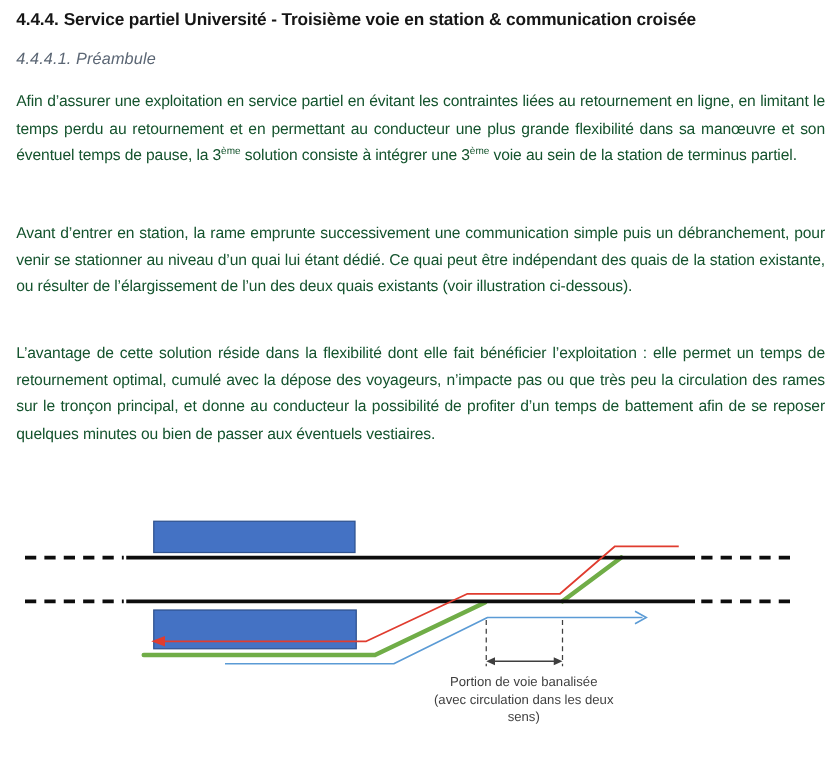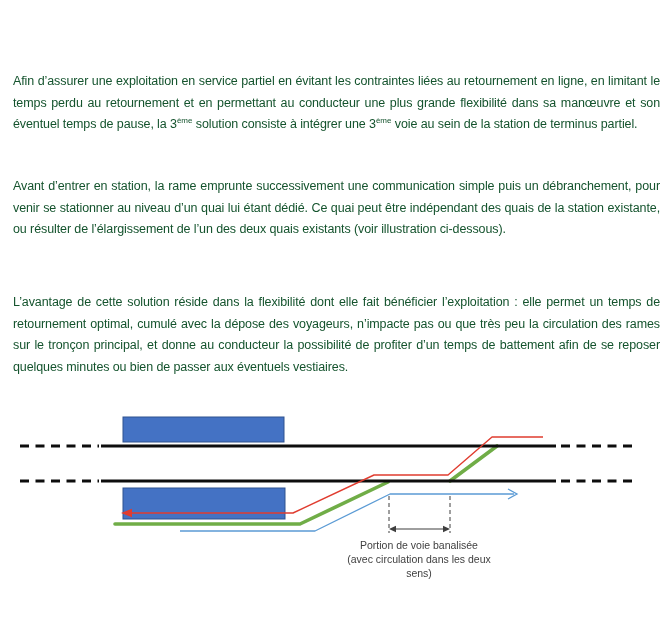--- a/index.html
+++ b/index.html
@@ -28,39 +28,41 @@
   .body-par {
     position: absolute; left: 13px; width: 647px;
     margin: 0;
     font-size: 12.5px; line-height: 21.6px;
     letter-spacing: -0.1px;
     color: #14532d;
     text-align: justify;
   }
   .p1 { top: 71px; }
   .p2 { top: 176px; }
-  .p3 { top: 292px; }
+  .p3 { top: 272px; }
   .body-par sup {
     font-size: 8px; line-height: 0; vertical-align: super; letter-spacing: 0;
   }
   .diagram {
     position: absolute; top: 412px; left: 0;
     width: 672px; height: 190px;
   }
   .diagram svg { display: block; }
   .diagram text {
     font-family: "Liberation Sans", sans-serif;
   }
 </style>
 </head>
 <body>
 
 <div class="page">
 
+  <div class="heading"><span class="num">4.4.4.</span><span>Service partiel Université - Troisième voie en station &amp; communication croisée</span></div>
 
+  <div class="subheading">4.4.4.1. Préambule</div>
 
   <p class="body-par p1"><span>Afin d’assurer une exploitation en service partiel en évitant les contraintes liées au retournement en ligne, en limitant le temps perdu au retournement et en permettant au conducteur une plus grande flexibilité dans sa manœuvre et son éventuel temps de pause, la 3</span><sup>ème</sup><span> solution consiste à intégrer une 3</span><sup>ème</sup><span> voie au sein de la station de terminus partiel.</span></p>
 
   <p class="body-par p2">Avant d’entrer en station, la rame emprunte successivement une communication simple puis un débranchement, pour venir se stationner au niveau d’un quai lui étant dédié. Ce quai peut être indépendant des quais de la station existante, ou résulter de l’élargissement de l’un des deux quais existants (voir illustration ci-dessous).</p>
 
   <p class="body-par p3">L’avantage de cette solution réside dans la flexibilité dont elle fait bénéficier l’exploitation : elle permet un temps de retournement optimal, cumulé avec la dépose des voyageurs, n’impacte pas ou que très peu la circulation des rames sur le tronçon principal, et donne au conducteur la possibilité de profiter d’un temps de battement afin de se reposer quelques minutes ou bien de passer aux éventuels vestiaires.</p>
 
   <div class="diagram">
     <svg width="672" height="190" viewBox="0 0 672 190">
 

